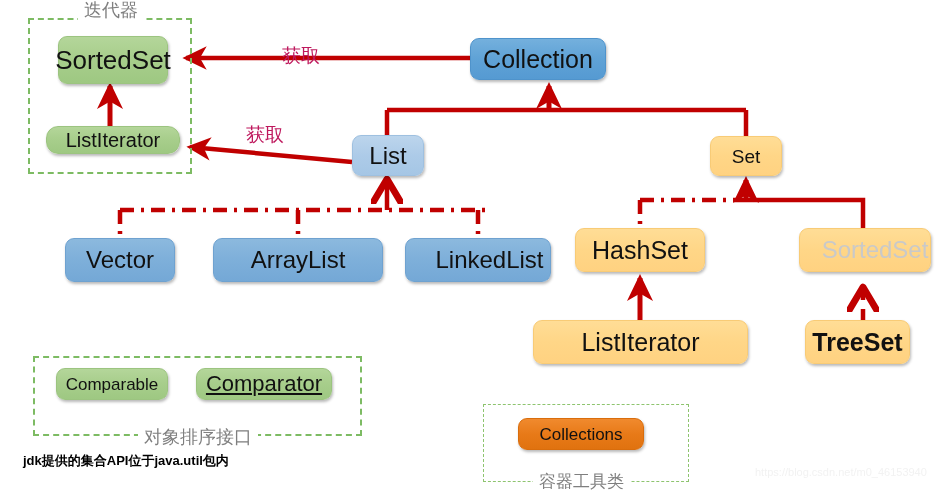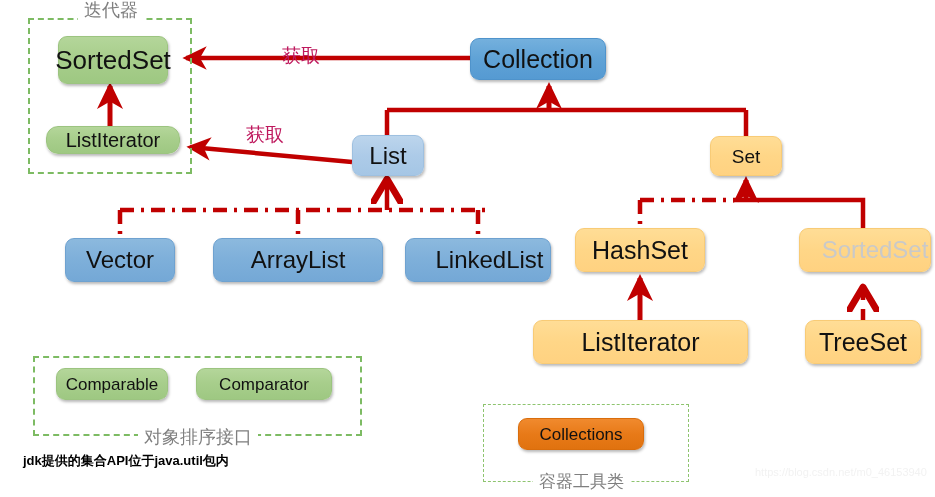--- a/index.html
+++ b/index.html
@@ -229,29 +229,29 @@
   </div>
 
   <div class="node yellow faded-label" style="left:799px; top:228px; width:132px; height:44px; font-size:24px;padding-left:20px;">
     <span>SortedSet</span>
   </div>
 
   <div class="node yellow" style="left:533px; top:320px; width:215px; height:44px; font-size:25px;">
     <span>ListIterator</span>
   </div>
 
-  <div class="node yellow" style="left:805px; top:320px; width:116px; height:44px; font-size:25px;">
+  <div class="node yellow" style="left:805px; top:320px; width:105px; height:44px; font-size:25px;font-weight:bold;">
     <span>TreeSet</span>
   </div>
 
   <div class="node green" style="left:56px; top:368px; width:112px; height:32px; font-size:17px;">
     <span>Comparable</span>
   </div>
 
-  <div class="node green" style="left:196px; top:368px; width:136px; height:32px; font-size:17px;">
+  <div class="node green" style="left:196px; top:368px; width:136px; height:32px; font-size:22px;text-decoration:underline;">
     <span>Comparator</span>
   </div>
 
   <div class="node orange" style="left:518px; top:418px; width:126px; height:32px; font-size:17px;">
     <span>Collections</span>
   </div>
 
   <div class="edge-label" style="left:282px; top:43px; font-size:19px;">获取</div>
 
   <div class="edge-label" style="left:246px; top:122px; font-size:19px;">获取</div>

